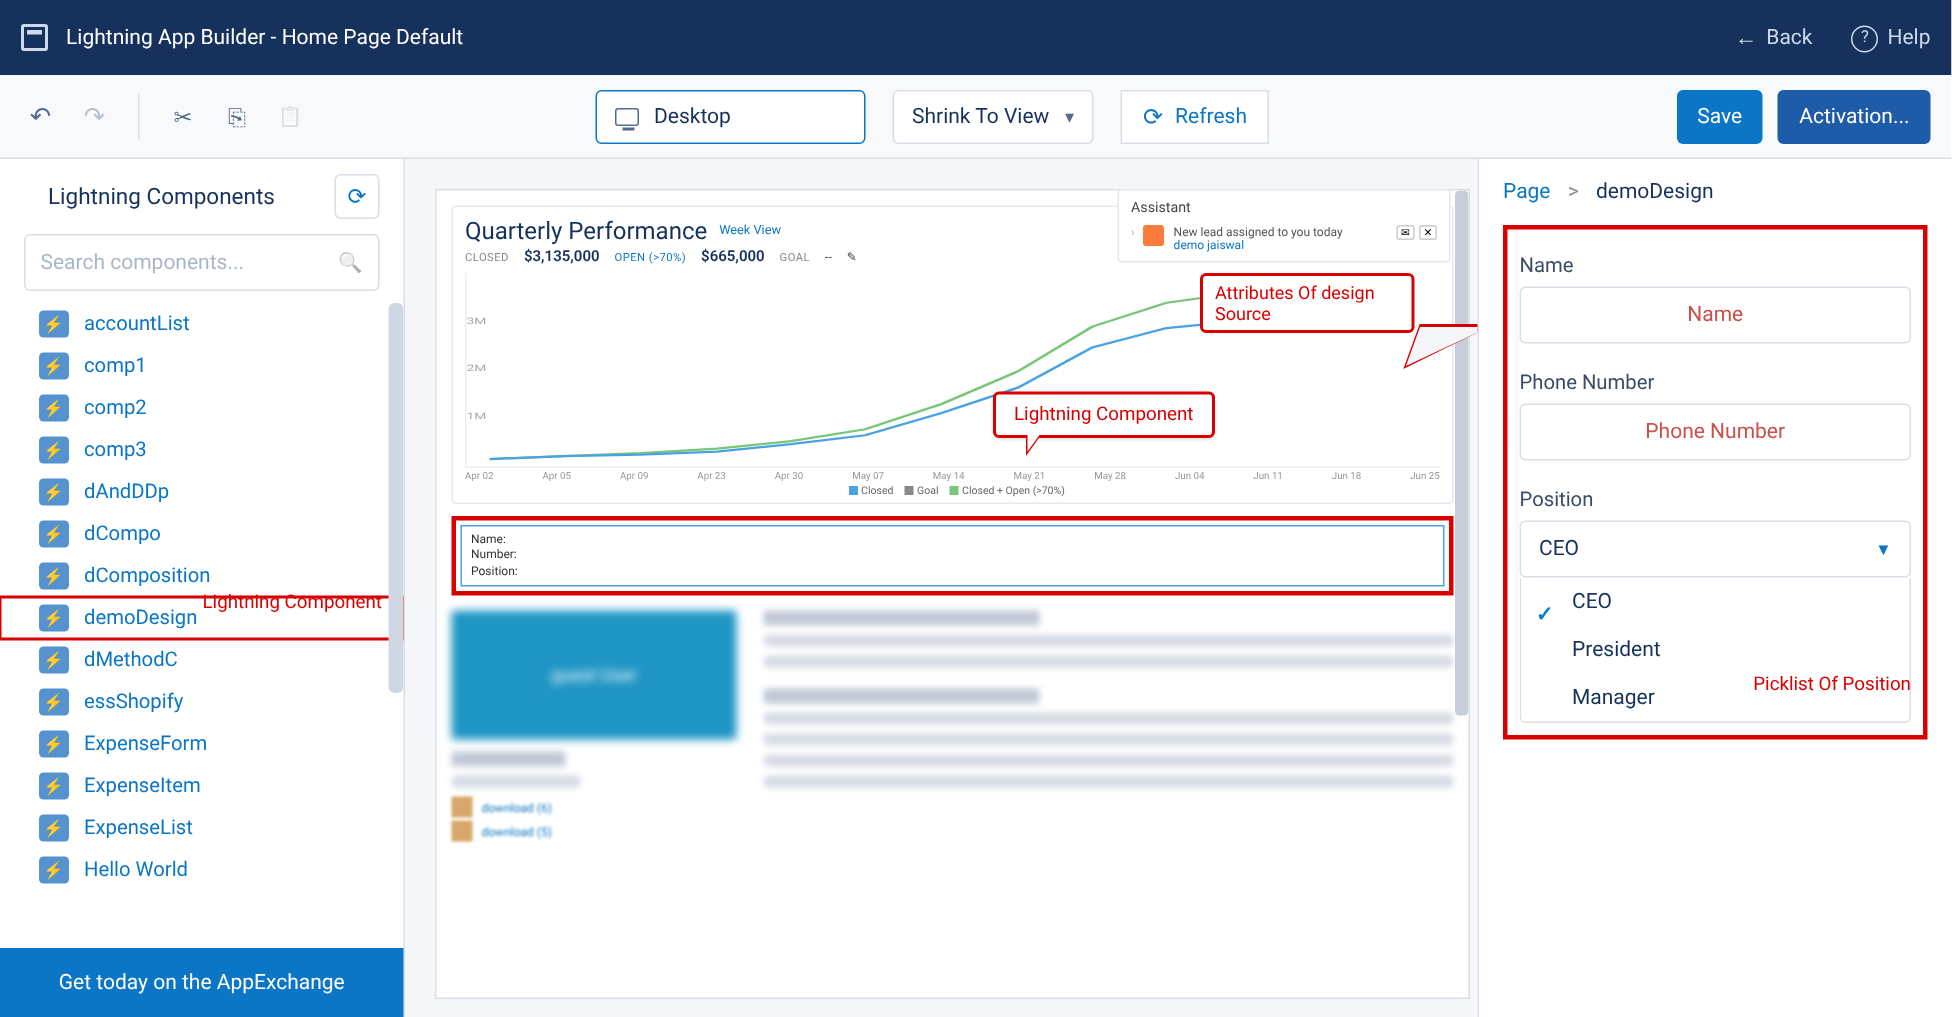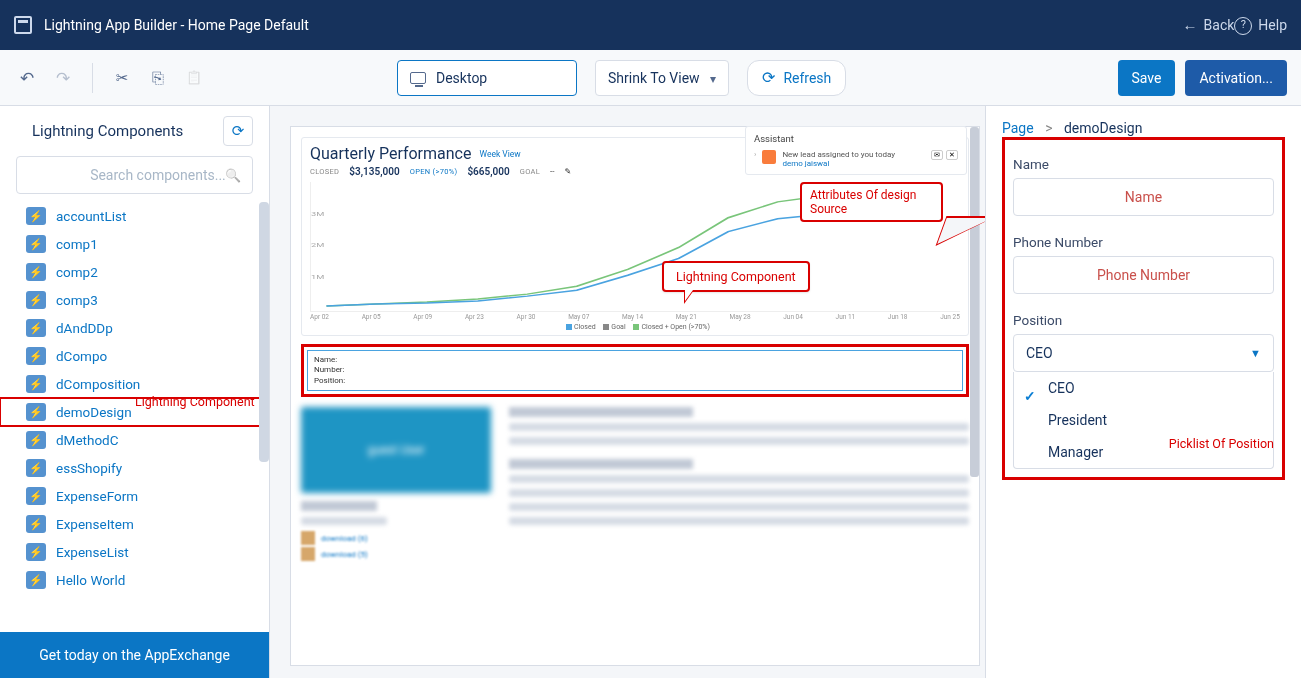--- a/index.html
+++ b/index.html
@@ -4,21 +4,21 @@
 <style>
   * { box-sizing: border-box; margin: 0; padding: 0; font-family: -apple-system, BlinkMacSystemFont, "Segoe UI", Roboto, Helvetica, Arial, sans-serif; }
   body { width: 1301px; height: 678px; overflow: hidden; background: #fff; position: relative; }
 
   
   .header { height: 50px; background: #16325c; color: #fff; display: flex; align-items: center; padding: 0 14px; justify-content: space-between; }
   .hdr-left { display: flex; align-items: center; gap: 12px; }
   .builder-icon { width: 18px; height: 18px; display:inline-block; border:2px solid #cdd9ec; border-radius:2px; position:relative; }
   .builder-icon::before{ content:''; position:absolute; left:2px; top:2px; width:10px; height:3px; background:#cdd9ec; }
   .hdr-title { font-size: 14px; }
-  .hdr-right { display: flex; align-items: center; color:#cdd9ec; font-size:14px; }
+  .hdr-right { display: flex; gap: 26px; align-items: center; color:#cdd9ec; font-size:14px; }
   .hdr-link { display:flex; gap:6px; align-items:center; cursor:pointer; }
   .ico-arrow-left::before{ content:'←'; font-size:15px; }
   .ico-help::before{ content:'?'; display:inline-block; width:16px; height:16px; border:1.5px solid #cdd9ec; border-radius:50%; text-align:center; line-height:14px; font-size:11px;}
 
   
   .toolbar { height: 56px; border-bottom: 1px solid #d8dde6; background:#f7f9fb; display:flex; align-items:center; padding:0 14px; gap:10px; }
   .tbtn { width:26px; height:26px; display:flex; align-items:center; justify-content:center; color:#54698d; border-radius:3px; }
   .tbtn.disabled{ opacity:.4; }
   .divider-v{ width:1px; height:30px; background:#d8dde6; margin:0 6px; }
   .undo::before{content:'↶'; font-size:17px;}
@@ -26,35 +26,35 @@
   .cut::before{content:'✂'; font-size:15px;}
   .copy::before{content:'⎘'; font-size:15px;}
   .paste::before{content:'📋'; font-size:13px; filter:grayscale(1) opacity(.6);}
   .toolbar-center{ margin-left:180px; display:flex; gap:18px; align-items:center; }
   .device-btn{ border:1px solid #0b76c5; border-radius:4px; height:36px; padding:0 12px; display:flex; align-items:center; gap:10px; background:#fff; color:#0b76c5; min-width:180px;}
   .device-btn .mon{width:16px;height:12px;border:1.5px solid #54698d; border-radius:2px; position:relative;}
   .device-btn .mon::after{content:'';position:absolute;left:4px;bottom:-4px;width:8px;height:2px;background:#54698d;}
   .device-btn span{ color:#16325c; font-size:14px;}
   .zoom-select{ border:1px solid #d8dde6; border-radius:4px; height:36px; padding:0 12px; display:flex; align-items:center; justify-content:space-between; min-width:134px; background:#fff; font-size:14px; color:#16325c;}
   .zoom-select .chev::before{content:'▾'; font-size:12px; color:#54698d;}
-  .refresh-btn{ border:1px solid #d8dde6; border-radius:12px; height:36px; padding:0 14px; display:flex; align-items:center; gap:8px; background:#fff; color:#0b76c5; font-size:14px;}
+  .refresh-btn{ border:1px solid #d8dde6; border-radius:0; height:36px; padding:0 14px; display:flex; align-items:center; gap:8px; background:#fff; color:#0b76c5; font-size:14px;}
   .refresh-btn .ric::before{content:'⟳'; font-size:16px;}
   .toolbar-right{ margin-left:auto; display:flex; gap:10px;border-radius:15px;}
   .btn-primary{ background:#0b76c5; color:#fff; border:none; height:36px; padding:0 14px; border-radius:4px; font-size:14px;}
   .btn-brand{ background:#1e5ba8; color:#fff; border:none; height:36px; padding:0 14px; border-radius:4px; font-size:14px;}
 
   
   .main { display:flex; height: calc(678px - 50px - 56px); }
   
   
   .left-panel{ width:270px; border-right:1px solid #d8dde6; display:flex; flex-direction:column; background:#fff; position:relative;}
   .lp-header{ height:50px; display:flex; align-items:center; justify-content:space-between; padding:0 16px 0 32px; font-size:15px; color:#16325c;}
   .lp-ref-btn{ width:30px; height:30px; border:1px solid #d8dde6; border-radius:4px; color:#0b76c5; display:flex;align-items:center;justify-content:center;}
   .lp-ref-btn::before{content:'⟳';}
-  .lp-search{ margin:0 16px 8px 16px; height:38px; border:1px solid #d8dde6; border-radius:4px; display:flex; align-items:center; padding:0 10px; color:#a8b7c7; font-size:14px; justify-content:flex-end;}
+  .lp-search{ margin:0 16px 8px 16px; height:38px; border:1px solid #d8dde6; border-radius:4px; display:flex; align-items:center; padding:0 10px; color:#a8b7c7; font-size:14px; justify-content:space-between;}
   .lp-search .mag::before{content:'🔍'; font-size:13px; filter:grayscale(1) opacity(.5);}
   .lp-scroll{ flex:1; overflow:hidden; position:relative;}
   .lp-list{ overflow-y:auto; height:100%; }
   .comp-item{ height:28px; display:flex; align-items:center; gap:10px; padding:0 0 0 26px; font-size:13.5px; color:#0b76c5;}
   .comp-ico{ width:20px; height:18px; background:#5592cf; border-radius:3px; display:flex; align-items:center; justify-content:center; color:#fff; font-size:11px;}
   .comp-ico::before{content:'⚡';}
   .comp-item.hl{ outline:2px solid #d90000; outline-offset:-1px; padding-right:110px;}
   .scroll-handle{position:absolute;right:0;top:0;width:10px;background:#cfd7e3;border-radius:4px;}
   .appex-bar{ height:46px; background:#0b76c5; color:#fff; display:flex; align-items:center; justify-content:center; font-size:14px;}
   .left-callout{position:absolute; left:135px; top:288px; color:#d90000; font-size:12.5px; background:transparent; pointer-events:none;}
@@ -104,21 +104,21 @@
   .asst-l1{color:#555;}
   .asst-l2{color:#0b76c5;}
   .asst-btns{display:flex;gap:3px;}
   .asst-btns span{width:12px;height:10px;border:1px solid #ccc;border-radius:2px;font-size:7px;display:flex;align-items:center;justify-content:center;}
   .c2box{border:2px solid #d90000;border-radius:4px;padding:4px 8px;color:#d90000;font-size:12px;background:#fff;position:absolute; left:530px; top:76px; width:143px;}
   .c2tail{position:absolute;left:671px;top:110px;width:0;height:0;border-left:50px solid #d90000;border-bottom:30px solid transparent; transform:skewX(-20deg);}
   .c2tail::after{content:'';position:absolute;left:-49px;top:2px;border-left:46px solid #f4f6f9;border-bottom:26px solid transparent;}
 
   
   .right-panel{ width:316px; border-left:1px solid #d8dde6; background:#fff; padding:14px 16px;}
-  .crumbs{ font-size:14px; margin-bottom:1px;}
+  .crumbs{ font-size:14px; margin-bottom:14px;}
   .crumb-link{color:#0b76c5;}
   .crumb-sep{color:#888; margin:0 8px;}
   .crumb-cur{color:#16325c;}
   .prop-box{ border:3px solid #d90000; padding:8px 8px 0; position:relative;}
   .plabel{ font-size:13.5px; color:#3c4b68; margin:8px 0 6px;}
   .pinput{ height:38px; border:1px solid #d8dde6; border-radius:4px; width:100%; text-align:center; font-size:14px; color:#c9504b; display:flex; align-items:center; justify-content:center;}
   .pselect{ height:38px; border:1px solid #d8dde6; border-radius:4px; width:100%; display:flex; align-items:center; padding:0 12px; font-size:14px; color:#16325c; justify-content:space-between;}
   .pselect .pchev{color:#0b76c5; font-size:11px;}
   .dropdown{ border:1px solid #d8dde6; border-top:none; border-radius:0 0 4px 4px; overflow:hidden; margin-bottom:8px;}
   .dopt{ height:32px; display:flex; align-items:center; padding:0 12px 0 34px; position:relative; font-size:14px; color:#16325c;}

